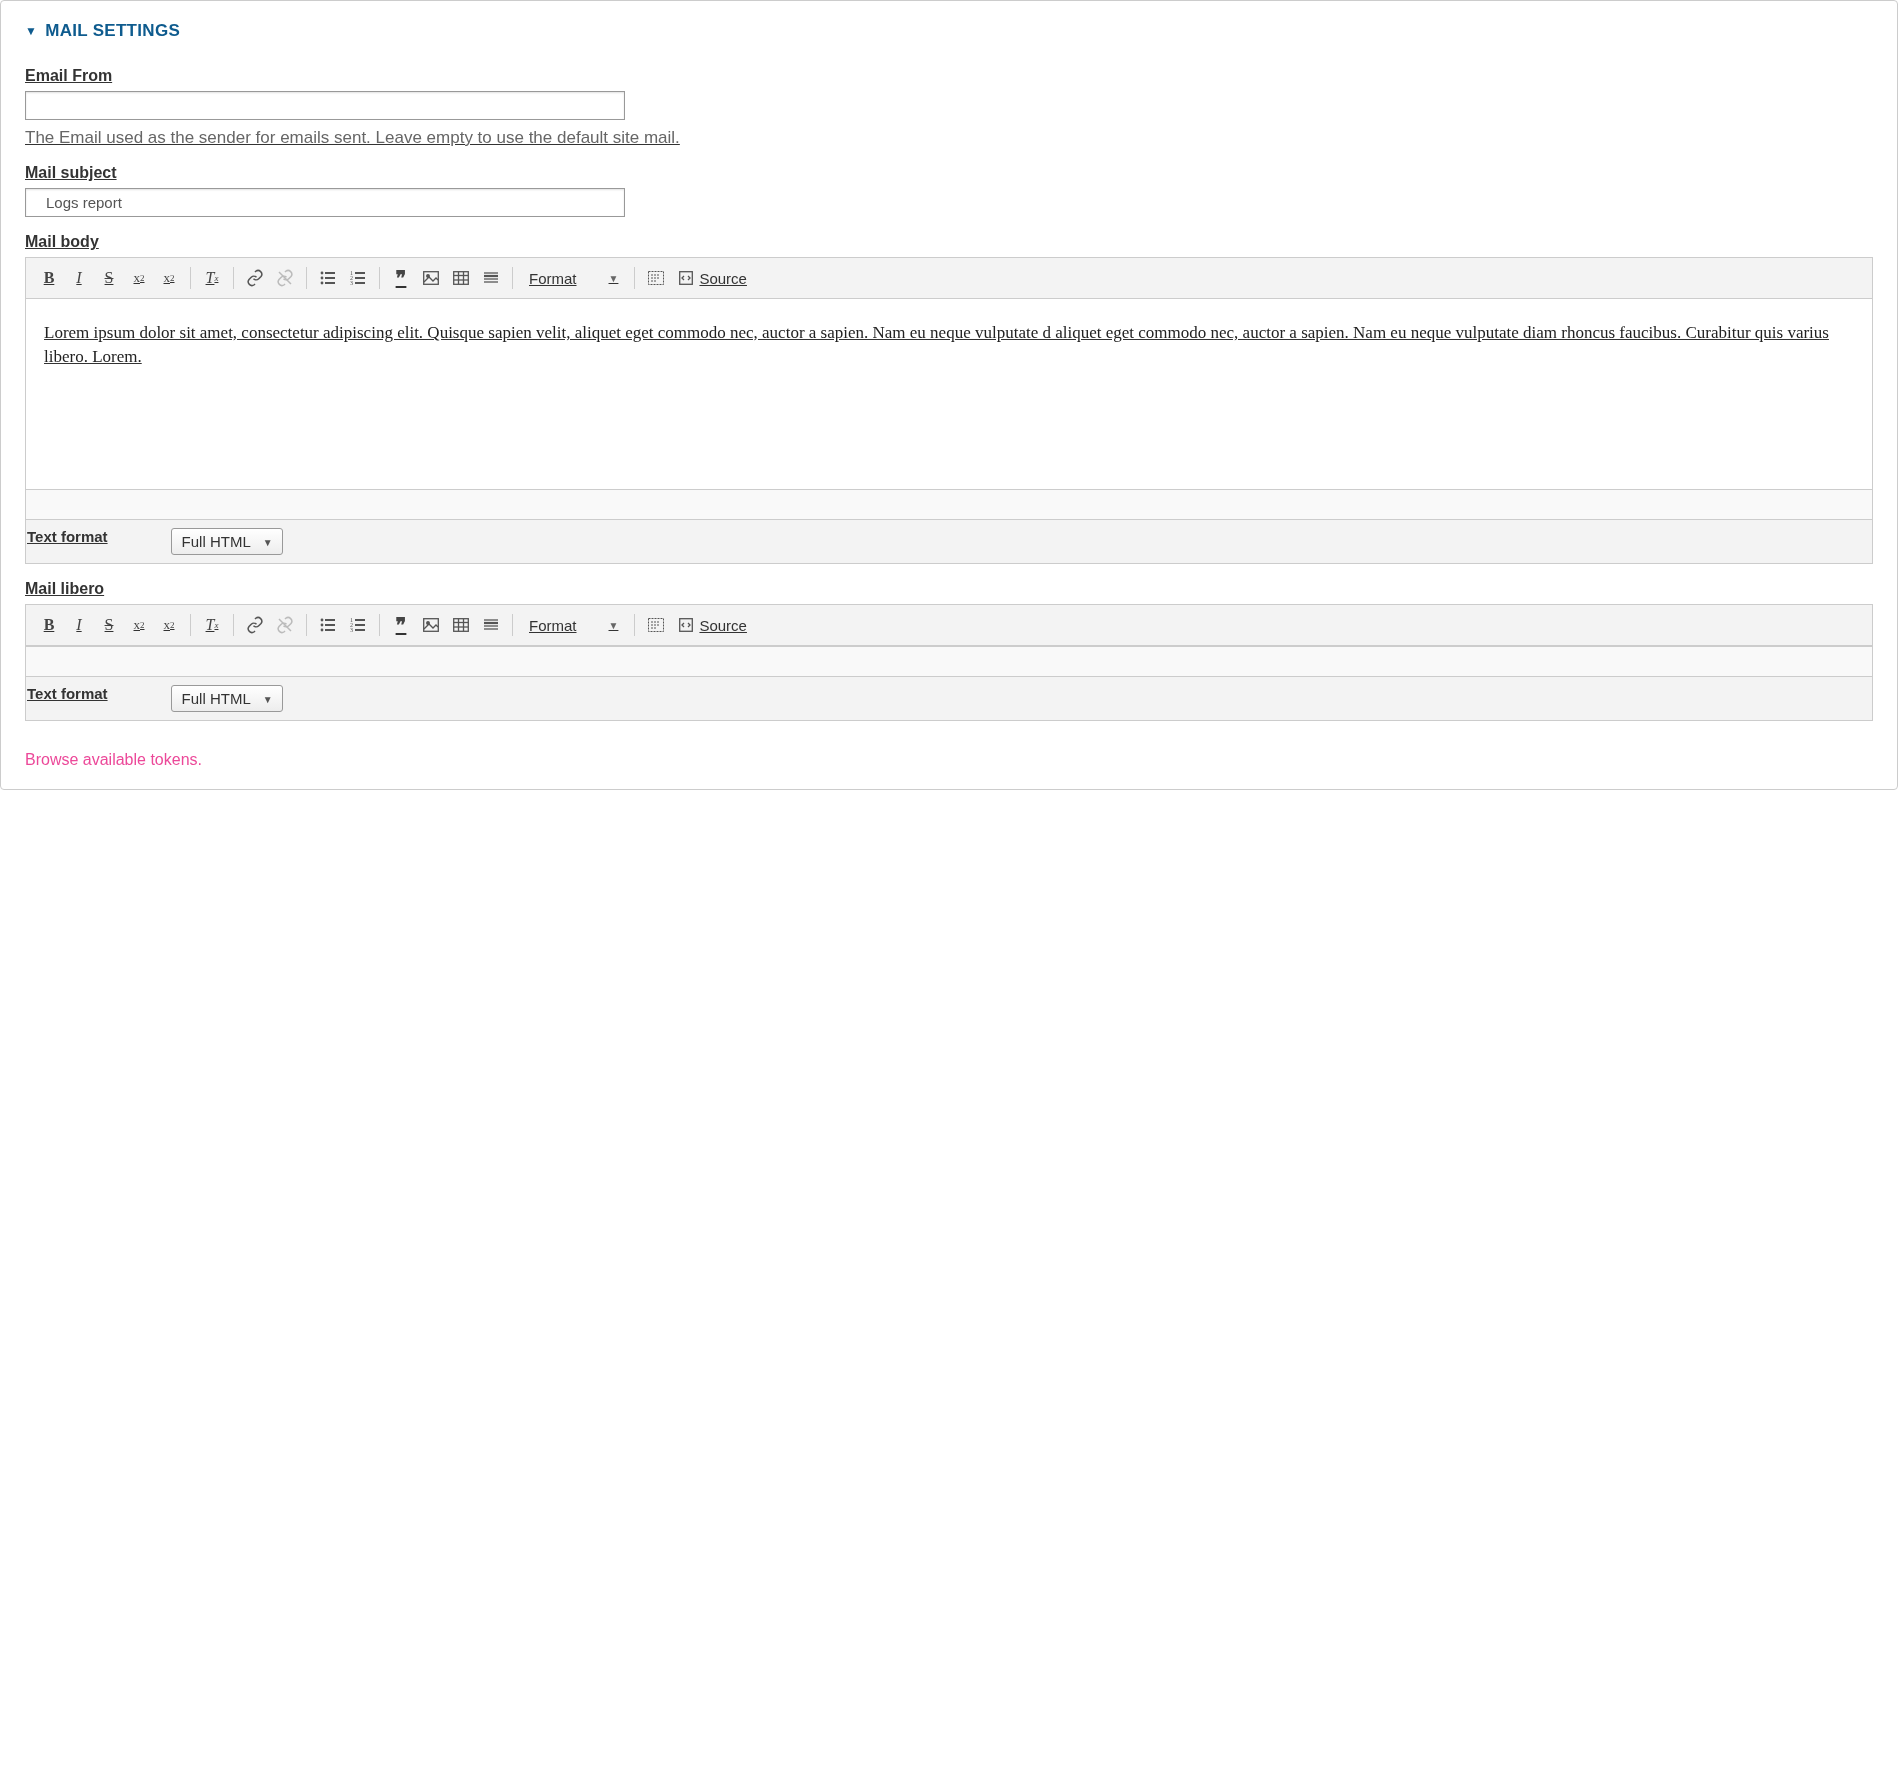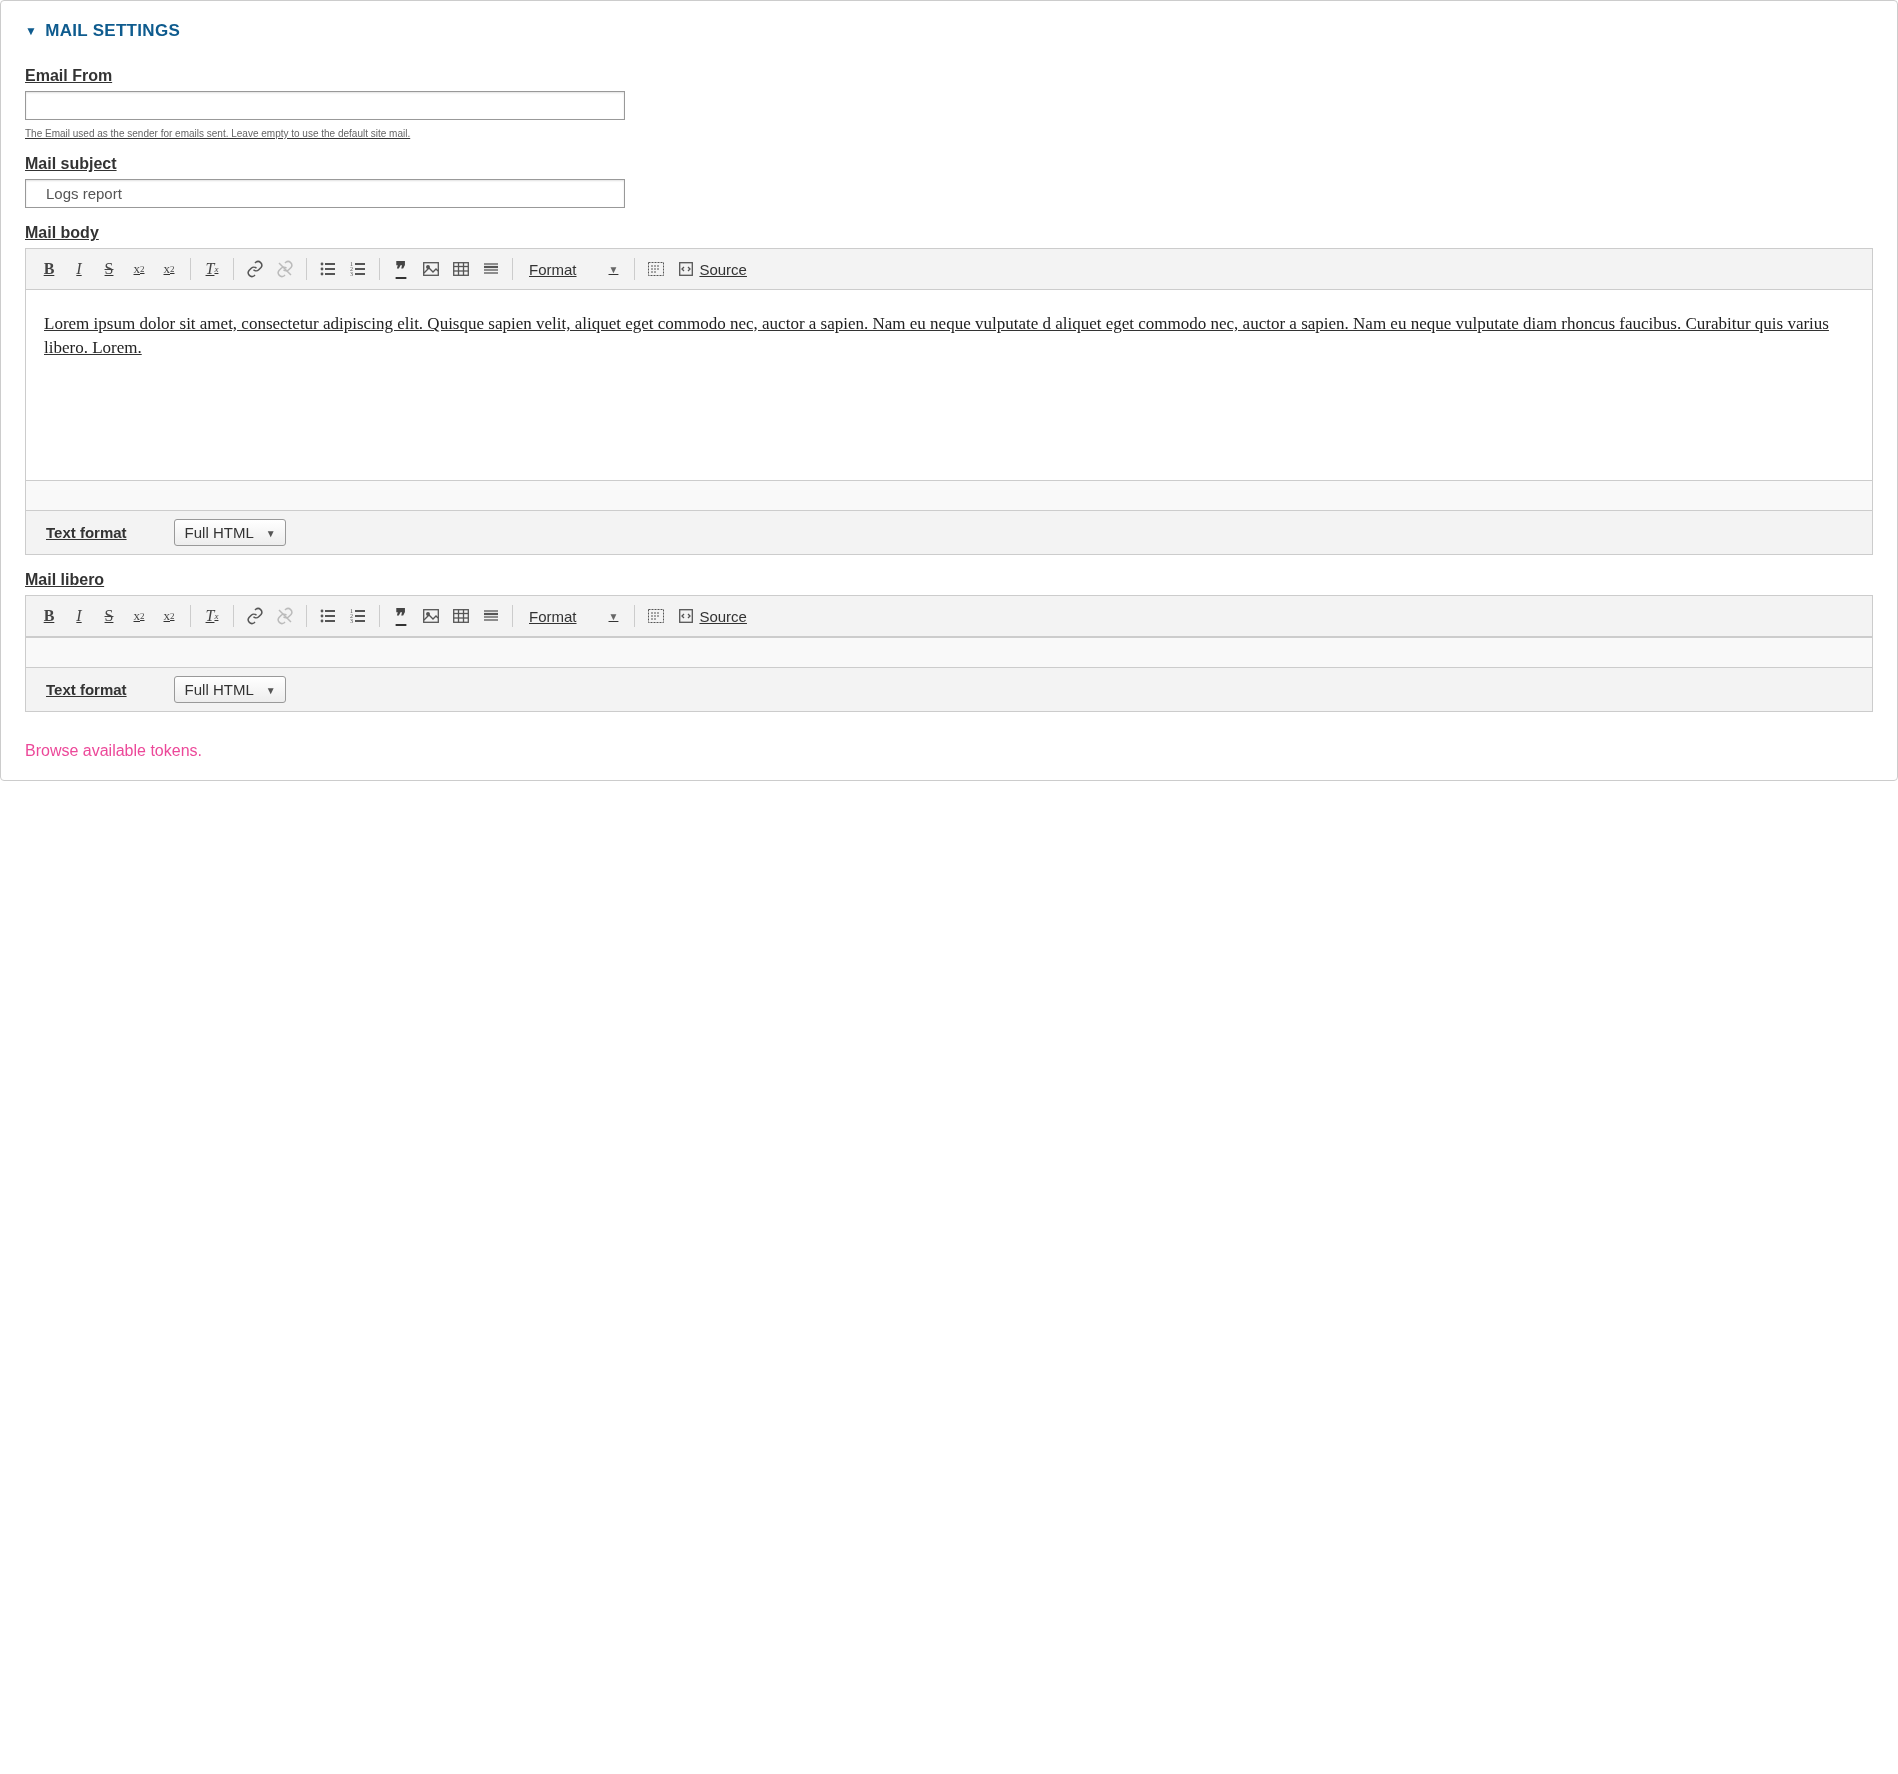--- a/index.html
+++ b/index.html
@@ -46,21 +46,21 @@
   max-width: 100%;
   padding: 5px 20px;
   font-size: 15px;
   border: 1px solid #999;
   background: #fff;
   box-shadow: inset 0 1px 2px rgba(0,0,0,0.12);
   color: #555;
 }
 .description {
   color: #666;
-  font-size: 10px;
+  font-size: 17px;
   margin-top: 8px;
 }
 
 .cke-wrap {
   border: 1px solid #ccc;
   background: #fff;
   box-shadow: 0 0 0 rgba(0,0,0,0);
 }
 .cke-toolbar {
   background: #f3f3f3;
@@ -133,24 +133,23 @@
 .cke-statusbar {
   height: 30px;
   border-top: 1px solid #ccc;
   background: #f9f9f9;
 }
 
 .format-bar {
   border: 1px solid #ccc;
   border-top: none;
   background: #f3f3f3;
-  padding: 8px 20px;
+  padding: 8px 1px;
   display: flex;
-  align-items: center;
-  gap: 12px;
+  gap: 28px;
 }
 .format-bar .flabel {
   font-weight: bold;
   font-size: 15px;
 }
 .format-select {
   appearance: none;
   -webkit-appearance: none;
   background: linear-gradient(#fff,#ededed);
   border: 1px solid #999;

